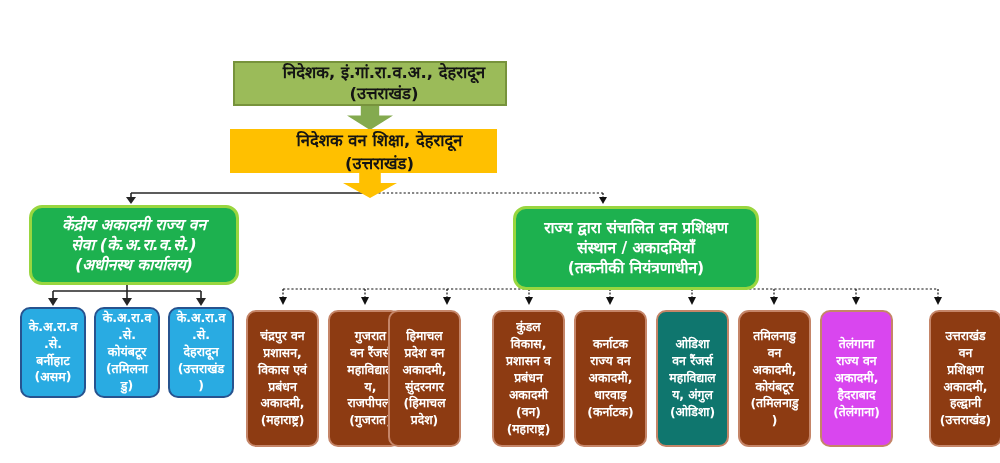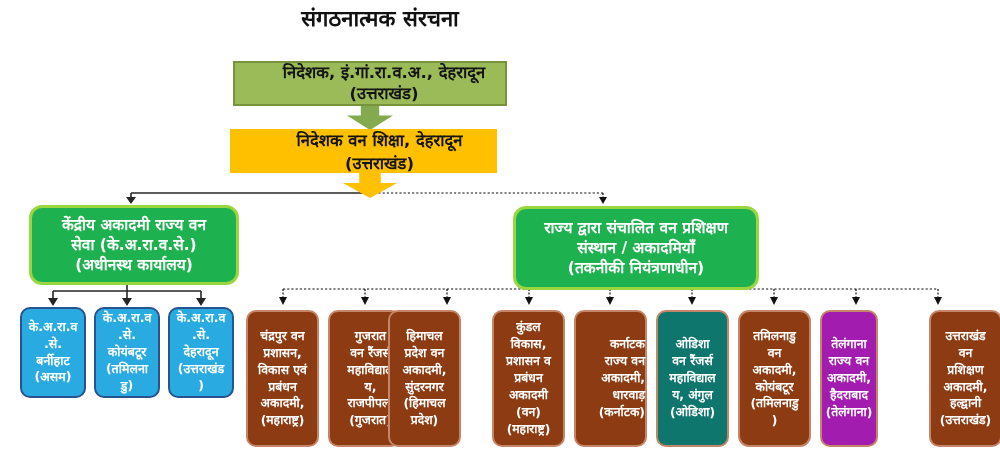--- a/index.html
+++ b/index.html
@@ -57,36 +57,35 @@
     <polygon points="361,297 369,297 365,305" fill="#111"></polygon>
     <polygon points="443,297 451,297 447,305" fill="#111"></polygon>
     <polygon points="525,297 533,297 529,305" fill="#111"></polygon>
     <polygon points="606,297 614,297 610,305" fill="#111"></polygon>
     <polygon points="688,297 696,297 692,305" fill="#111"></polygon>
     <polygon points="770,297 778,297 774,305" fill="#111"></polygon>
     <polygon points="852,297 860,297 856,305" fill="#111"></polygon>
     <polygon points="934,297 942,297 938,305" fill="#111"></polygon>
   </svg>
 
-  <div class="title">संगठनात्मक संरचना</div>
 
   <div class="node root-box" style="background-color: rgb(155, 187, 89); border-color: rgb(119, 147, 60); padding-left: 28px;">
     <span>निदेशक, इं.गां.रा.व.अ., देहरादून
 (उत्तराखंड)</span>
   </div>
 
   <div class="fat-arrow arrow-green" style="background-color: rgb(132, 170, 79);"></div>
 
   <div class="node dfe-box" style="background-color: rgb(255, 192, 0); padding-left: 32px;">
     <span>निदेशक वन शिक्षा, देहरादून (उत्तराखंड)</span>
   </div>
 
   <div class="fat-arrow arrow-yellow" style="background-color: rgb(255, 192, 0);"></div>
 
-  <div class="node branch-box branch-central" style="background-color: rgb(29, 177, 79); border-color: rgb(153, 214, 63);">
+  <div class="node branch-box branch-central" style="background-color: rgb(29, 177, 79); border-color: rgb(153, 214, 63); font-style: italic;">
     <span>केंद्रीय अकादमी राज्य वन
 सेवा (के.अ.रा.व.से.)
 (अधीनस्थ कार्यालय)</span>
   </div>
 
   <div class="node branch-box branch-state" style="background-color: rgb(29, 177, 79); border-color: rgb(153, 214, 63);">
     <span>राज्य द्वारा संचालित वन प्रशिक्षण
 संस्थान / अकादमियाँ
 (तकनीकी नियंत्रणाधीन)</span>
   </div>
@@ -138,21 +137,21 @@
   </div>
   <div class="node brown-box" style="left: 492px; width: 73px; background-color: rgb(141, 59, 18); border-color: rgb(197, 133, 104);">
     <span>कुंडल
 विकास,
 प्रशासन व
 प्रबंधन
 अकादमी
 (वन)
 (महाराष्ट्र)</span>
   </div>
-  <div class="node brown-box" style="left: 574px; width: 73px; background-color: rgb(141, 59, 18); border-color: rgb(197, 133, 104); text-align: right;">
+  <div class="node brown-box" style="left: 574px; width: 73px; background-color: rgb(141, 59, 18); border-color: rgb(197, 133, 104);">
     <span>कर्नाटक
 राज्य वन
 अकादमी,
 धारवाड़
 (कर्नाटक)</span>
   </div>
   <div class="node brown-box" style="left: 656px; width: 73px; background-color: #0f766e; border-color: rgb(197, 133, 104);">
     <span>ओडिशा
 वन रैंजर्स
 महाविद्याल
@@ -160,21 +159,21 @@
 (ओडिशा)</span>
   </div>
   <div class="node brown-box" style="left: 738px; width: 73px; background-color: rgb(141, 59, 18); border-color: rgb(197, 133, 104); border-radius: 11px;">
     <span>तमिलनाडु
 वन
 अकादमी,
 कोयंबटूर
 (तमिलनाडु
 )</span>
   </div>
-  <div class="node brown-box" style="left: 820px; width: 58px; background-color: #a21caf; border-color: rgb(197, 133, 104);">
+  <div class="node brown-box" style="left: 820px; width: 73px; background-color: #d946ef; border-color: rgb(197, 133, 104);">
     <span>तेलंगाना
 राज्य वन
 अकादमी,
 हैदराबाद
 (तेलंगाना)</span>
   </div>
   <div class="node brown-box" style="left: 929px; width: 73px; background-color: rgb(141, 59, 18); border-color: rgb(197, 133, 104);">
     <span>उत्तराखंड
 वन
 प्रशिक्षण

